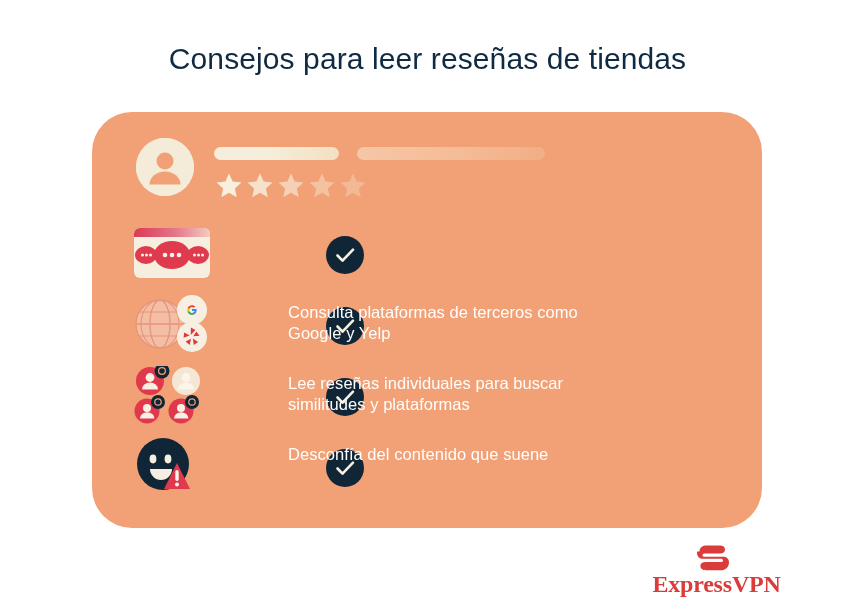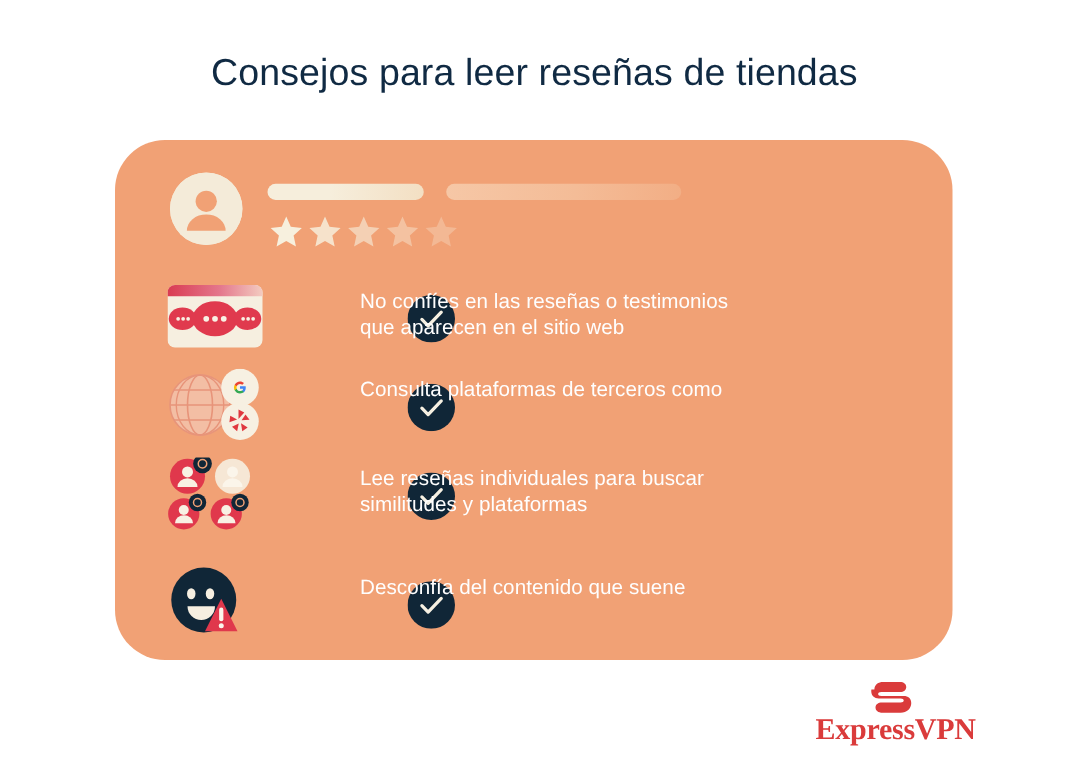--- a/index.html
+++ b/index.html
@@ -256,24 +256,20 @@
             <circle cx="64.5" cy="31" r="1.5" fill="#F8F2E4"></circle>
             <circle cx="68.5" cy="31" r="1.5" fill="#F8F2E4"></circle>
           </svg>
         </div>
         <div class="tip-check">
           <svg width="38" height="38" viewBox="0 0 38 38">
             <circle cx="19" cy="19" r="19" fill="#102637"></circle>
             <path d="M11.5 19.5 l5 5.2 l10.5 -11" stroke="#F6F0E2" stroke-width="2.6" fill="none" stroke-linecap="round" stroke-linejoin="round"></path>
           </svg>
         </div>
-        <div class="tip-text">
-          <div>No confíes en las reseñas o testimonios</div>
-          <div>que aparecen en el sitio web</div>
-        </div>
       </div>
 
       <div class="tip-row" style="top:71px;padding-left:27px;">
         <div class="tip-icon">
           <svg width="78" height="58" viewBox="0 0 78 58">
             <g opacity="0.55">
               <circle cx="26" cy="29" r="24" fill="#F6D6CC"></circle>
               <circle cx="26" cy="29" r="24" fill="none" stroke="#E08A7E" stroke-width="1.3"></circle>
               <ellipse cx="26" cy="29" rx="10" ry="24" fill="none" stroke="#E08A7E" stroke-width="1.3"></ellipse>
               <ellipse cx="26" cy="29" rx="19" ry="24" fill="none" stroke="#E08A7E" stroke-width="1.1"></ellipse>
@@ -299,20 +295,21 @@
           </svg>
         </div>
         <div class="tip-check">
           <svg width="38" height="38" viewBox="0 0 38 38">
             <circle cx="19" cy="19" r="19" fill="#102637"></circle>
             <path d="M11.5 19.5 l5 5.2 l10.5 -11" stroke="#F6F0E2" stroke-width="2.6" fill="none" stroke-linecap="round" stroke-linejoin="round"></path>
           </svg>
         </div>
         <div class="tip-text">
           <div>Consulta plataformas de terceros como</div>
+          <div>Google y Yelp</div>
         </div>
       </div>
 
       <div class="tip-row" style="top:142px;">
         <div class="tip-icon">
           <svg width="78" height="58" viewBox="0 0 78 58">
 
             <circle cx="16" cy="15" r="14" fill="#E0384C"></circle>
             <circle cx="16" cy="11.5" r="4.4" fill="#F8F1E3"></circle>
             <path d="M8 23.5 a8 7 0 0 1 16 0 z" fill="#F8F1E3"></path>
@@ -341,21 +338,21 @@
             <circle cx="19" cy="19" r="19" fill="#102637"></circle>
             <path d="M11.5 19.5 l5 5.2 l10.5 -11" stroke="#F6F0E2" stroke-width="2.6" fill="none" stroke-linecap="round" stroke-linejoin="round"></path>
           </svg>
         </div>
         <div class="tip-text">
           <div>Lee reseñas individuales para buscar</div>
           <div>similitudes y plataformas</div>
         </div>
       </div>
 
-      <div class="tip-row" style="top:213px;margin-top:16px;">
+      <div class="tip-row" style="top:213px;">
         <div class="tip-icon">
           <svg width="78" height="58" viewBox="0 0 78 58">
             <circle cx="29" cy="27" r="26" fill="#102637"></circle>
             <ellipse cx="19" cy="22" rx="3.4" ry="4.4" fill="#F6EFE1"></ellipse>
             <ellipse cx="34" cy="22" rx="3.4" ry="4.4" fill="#F6EFE1"></ellipse>
             <path d="M16 32 h22 a11 11 0 0 1 -22 0 z" fill="#F6EFE1"></path>
             <path d="M43 26 L56 52 H30 Z" fill="#E0384C"></path>
             <rect x="41.3" y="33" width="3.4" height="11" rx="1.7" fill="#FBF6EC"></rect>
             <circle cx="43" cy="47.5" r="2" fill="#FBF6EC"></circle>
           </svg>

